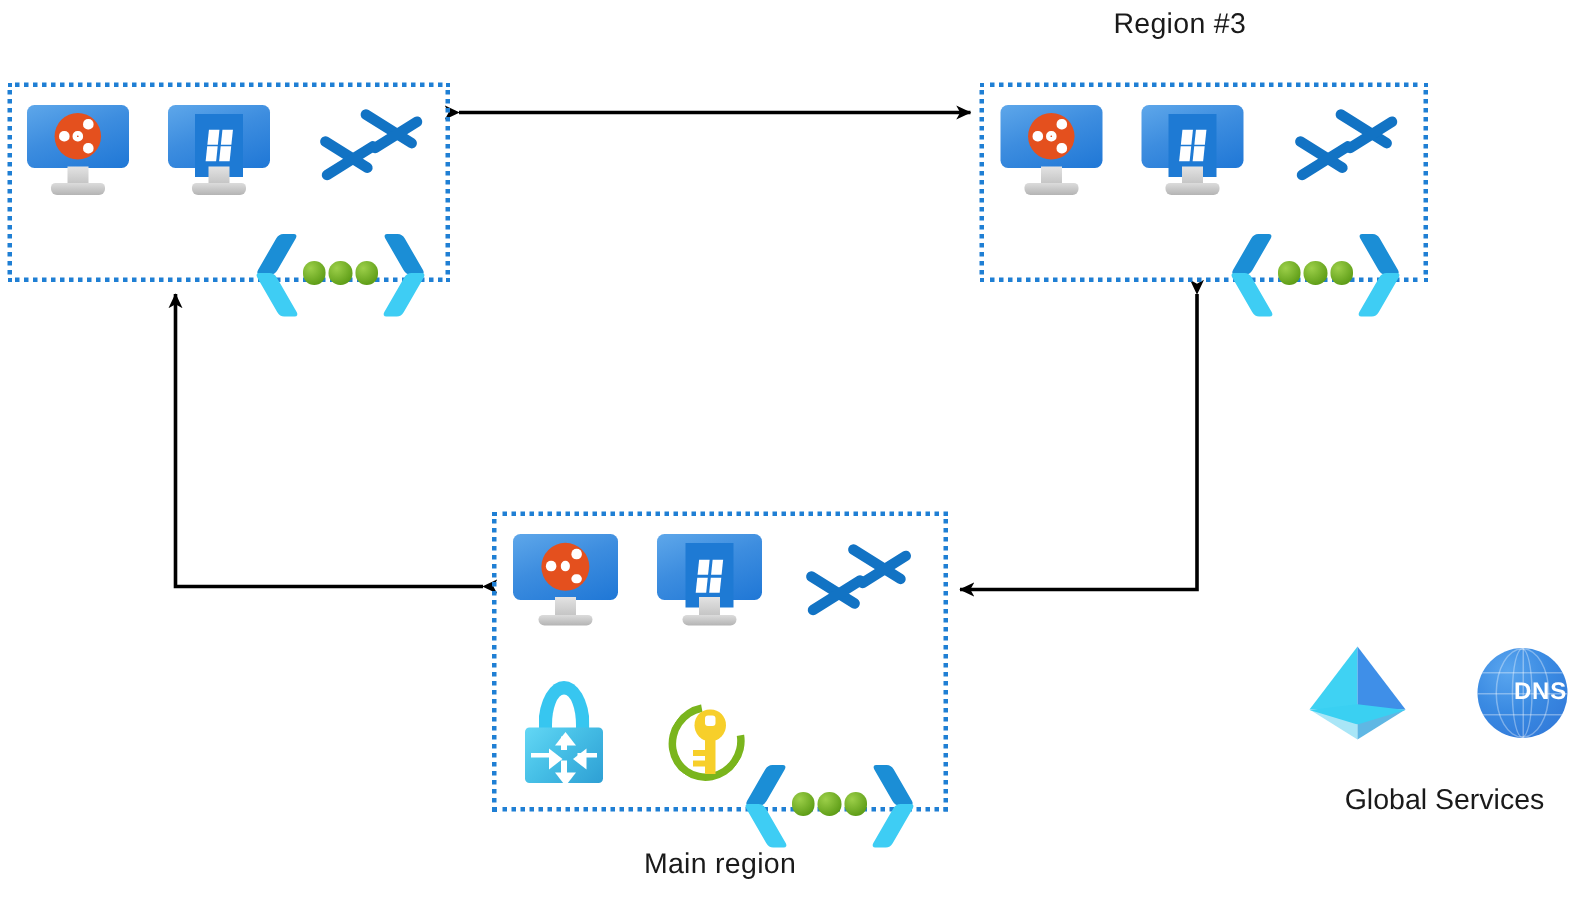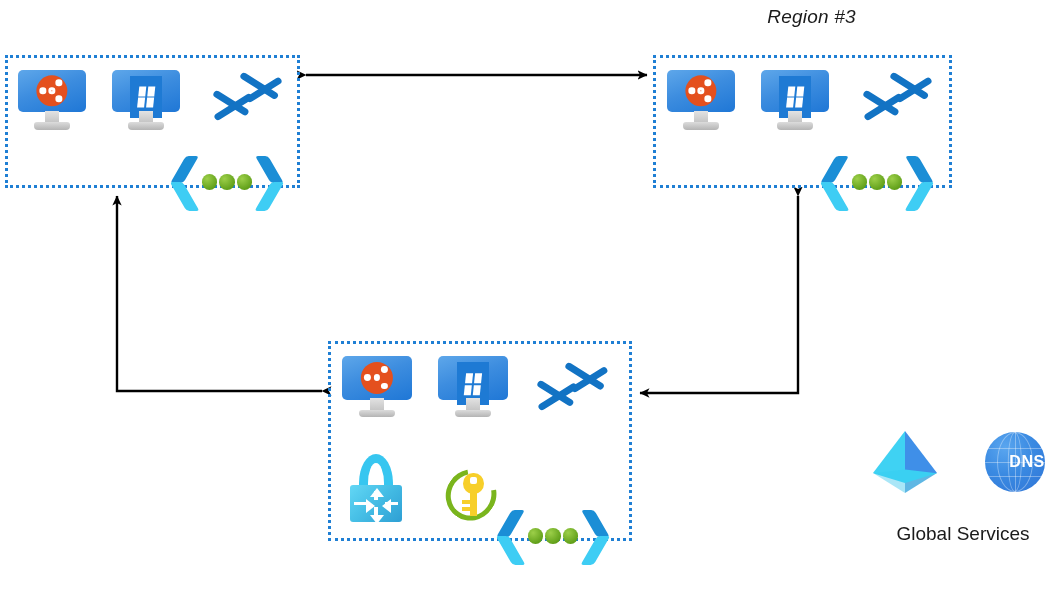--- a/index.html
+++ b/index.html
@@ -259,21 +259,21 @@
   <div class="icon peer" style="left:178px; top:152px; width:98px; height:62px;">
     <b class="bar" style="left:0%;  top:6%;  width:13%; height:44%; background:#1b8ed6; transform:skewX(-30deg);"></b>
     <b class="bar" style="left:0%;  top:48%; width:13%; height:46%; background:#3ecdf4; transform:skewX(30deg);"></b>
     <b class="bar" style="left:87%; top:6%;  width:13%; height:44%; background:#1b8ed6; transform:skewX(30deg);"></b>
     <b class="bar" style="left:87%; top:48%; width:13%; height:46%; background:#3ecdf4; transform:skewX(-30deg);"></b>
     <span class="dot" style="left:24%; top:36%; width:16%; height:25%;"></span>
     <span class="dot" style="left:42%; top:36%; width:16%; height:25%;"></span>
     <span class="dot" style="left:60%; top:36%; width:16%; height:25%;"></span>
   </div>
 
-  <div class="region-label" style="left:662px; top:6px; width:299px;font-style:italic;">Region #3</div>
+  <div class="region-label" style="left:637px; top:6px; width:299px;">Region #3</div>
   <div class="region-box" style="left:653px; top:55px; width:299px; height:133px;"></div>
 
   <div class="icon vm" style="left:667px; top:70px; width:68px; height:62px;">
     <div class="screen"></div>
     <div class="ubuntu">
       <i class="c"></i>
       <i class="d1"></i>
       <i class="d2"></i>
       <i class="d3"></i>
     </div>
@@ -306,20 +306,21 @@
     <b class="bar" style="left:0%;  top:6%;  width:13%; height:44%; background:#1b8ed6; transform:skewX(-30deg);"></b>
     <b class="bar" style="left:0%;  top:48%; width:13%; height:46%; background:#3ecdf4; transform:skewX(30deg);"></b>
     <b class="bar" style="left:87%; top:6%;  width:13%; height:44%; background:#1b8ed6; transform:skewX(30deg);"></b>
     <b class="bar" style="left:87%; top:48%; width:13%; height:46%; background:#3ecdf4; transform:skewX(-30deg);"></b>
     <span class="dot" style="left:24%; top:36%; width:16%; height:25%;"></span>
     <span class="dot" style="left:42%; top:36%; width:16%; height:25%;"></span>
     <span class="dot" style="left:60%; top:36%; width:16%; height:25%;"></span>
   </div>
 
   <div class="region-box" style="left:328px; top:341px; width:304px; height:200px;"></div>
+  <div class="region-label" style="left:328px; top:566px; width:304px;">Main region</div>
 
   <div class="icon vm" style="left:342px; top:356px; width:70px; height:64px;">
     <div class="screen"></div>
     <div class="ubuntu">
       <i class="c"></i>
       <i class="d1"></i>
       <i class="d2"></i>
       <i class="d3"></i>
     </div>
     <div class="neck"></div>

